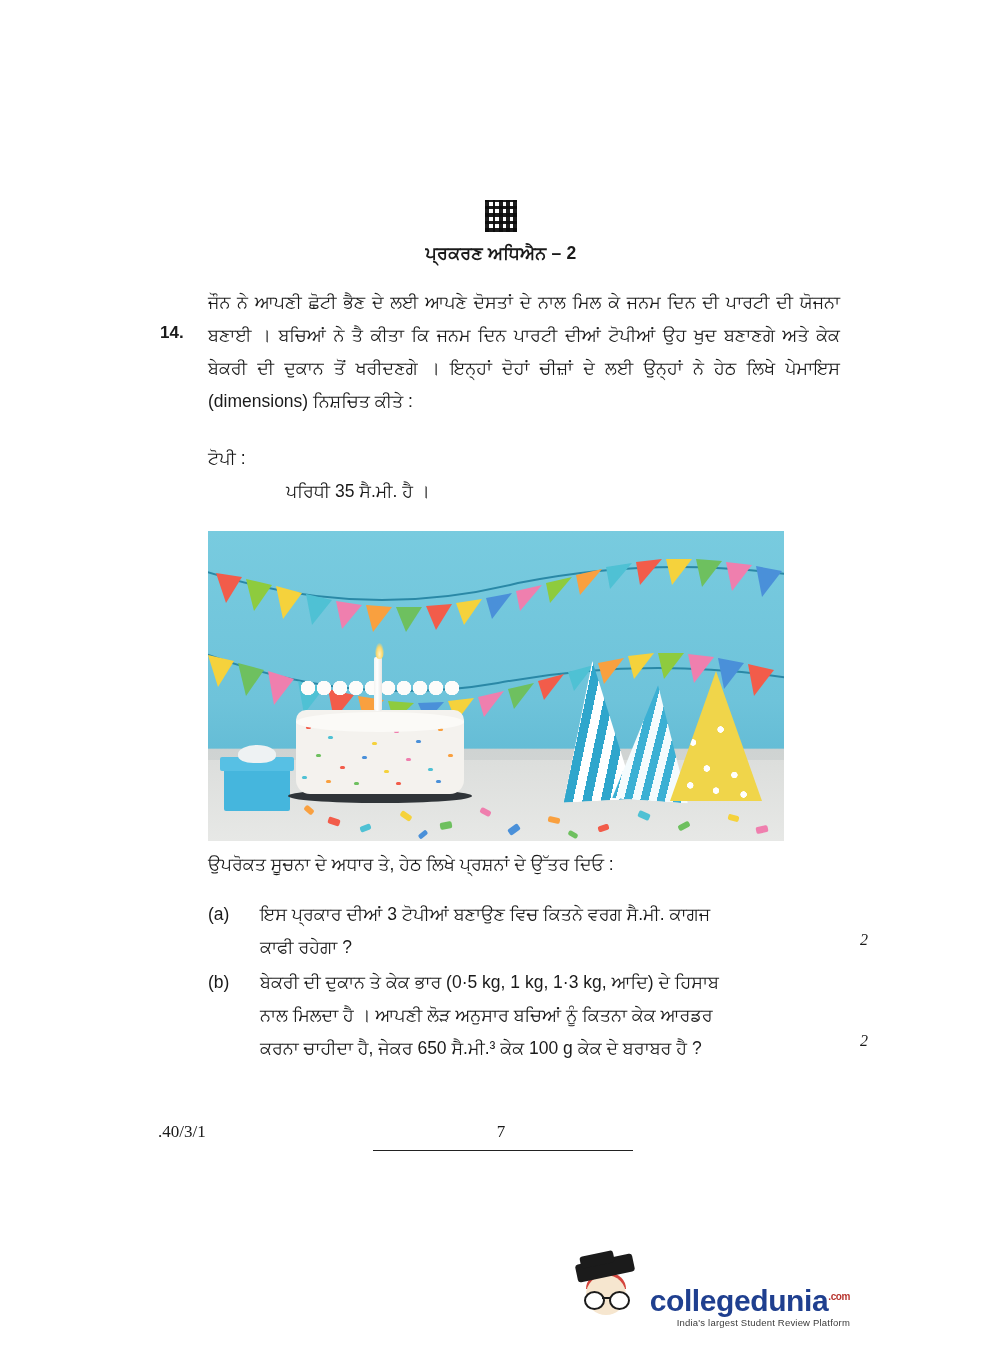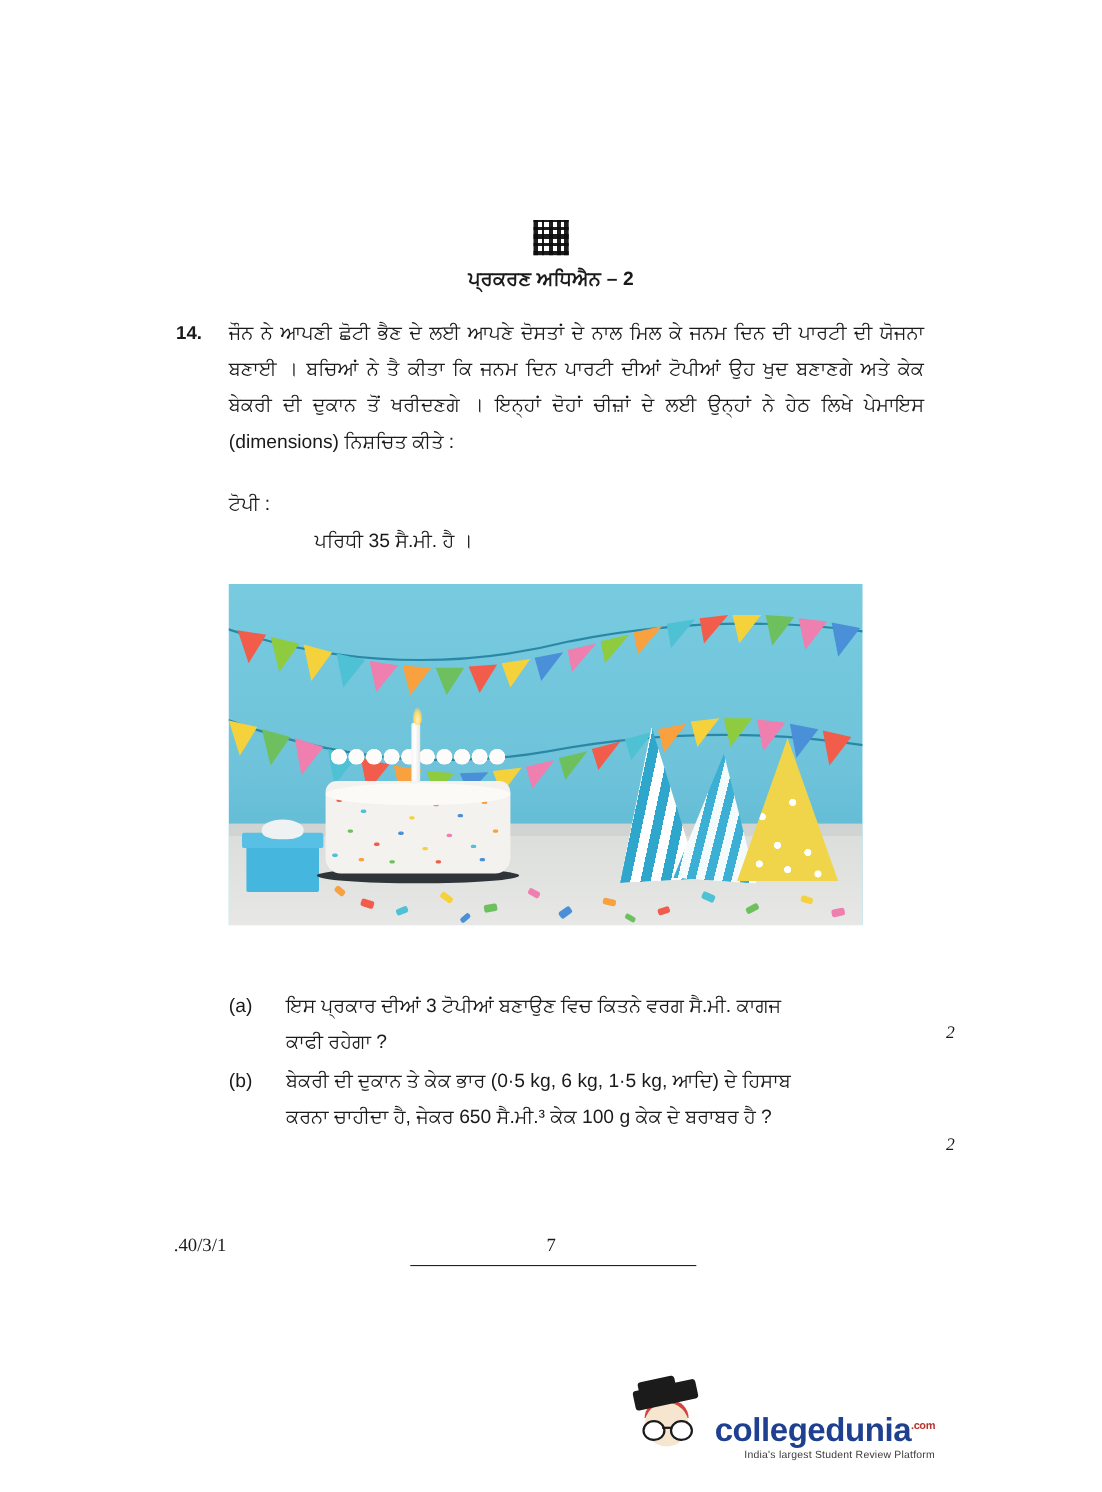--- a/index.html
+++ b/index.html
@@ -61,20 +61,21 @@
   .q-row {
     display: flex;
     align-items: flex-start;
   }
   .q-num {
     width: 48px;
     flex: 0 0 48px;
     font-weight: bold;
     font-size: 17px;
     line-height: 33px;
+    margin-top: 30px;
   }
   .q-body {
     flex: 1;
     font-size: 17.5px;
     line-height: 33px;
     text-align: justify;
   }
 
   .spec-line {
     display: flex;
@@ -547,37 +548,42 @@
       <span class="confetti" style="left:430px;bottom:22px;width:12px;height:7px;background:#4fc1d4;transform:rotate(24deg);"></span>
       <span class="confetti" style="left:470px;bottom:12px;width:12px;height:6px;background:#6ec05f;transform:rotate(-28deg);"></span>
       <span class="confetti" style="left:520px;bottom:20px;width:11px;height:6px;background:#f5d23c;transform:rotate(16deg);"></span>
       <span class="confetti" style="left:548px;bottom:8px;width:12px;height:7px;background:#ef7fae;transform:rotate(-12deg);"></span>
       <span class="confetti" style="left:96px;bottom:28px;width:10px;height:6px;background:#f9a03f;transform:rotate(40deg);"></span>
       <span class="confetti" style="left:210px;bottom:4px;width:10px;height:5px;background:#4a90d9;transform:rotate(-40deg);"></span>
       <span class="confetti" style="left:360px;bottom:4px;width:10px;height:5px;background:#6ec05f;transform:rotate(30deg);"></span>
     </div>
   </div>
 
+  <div class="lead-line">ਉਪਰੋਕਤ ਸੂਚਨਾ ਦੇ ਅਧਾਰ ਤੇ, ਹੇਠ ਲਿਖੇ ਪ੍ਰਸ਼ਨਾਂ ਦੇ ਉੱਤਰ ਦਿਓ :</div>
 
   <div class="sub-q" style="top:898px;">
     <div class="sub-row">
       <div class="sub-label">(a)</div>
       <div class="sub-text">ਇਸ ਪ੍ਰਕਾਰ ਦੀਆਂ 3 ਟੋਪੀਆਂ ਬਣਾਉਣ ਵਿਚ ਕਿਤਨੇ ਵਰਗ ਸੈ.ਮੀ. ਕਾਗਜ</div>
     </div>
     <div class="sub-row">
       <div class="sub-label"></div>
       <div class="sub-text">ਕਾਫੀ ਰਹੇਗਾ ?</div>
     </div>
     <div class="marks" style="top:33px;">2</div>
   </div>
 
   <div class="sub-q" style="top:966px;">
     <div class="sub-row">
       <div class="sub-label">(b)</div>
-      <div class="sub-text">ਬੇਕਰੀ ਦੀ ਦੁਕਾਨ ਤੇ ਕੇਕ ਭਾਰ (0·5 kg, 6 kg, 1·5 kg, ਆਦਿ) ਦੇ ਹਿਸਾਬ</div>
+      <div class="sub-text">ਬੇਕਰੀ ਦੀ ਦੁਕਾਨ ਤੇ ਕੇਕ ਭਾਰ (0·5 kg, 1 kg, 1·3 kg, ਆਦਿ) ਦੇ ਹਿਸਾਬ</div>
+    </div>
+    <div class="sub-row">
+      <div class="sub-label"></div>
+      <div class="sub-text">ਨਾਲ ਮਿਲਦਾ ਹੈ । ਆਪਣੀ ਲੋੜ ਅਨੁਸਾਰ ਬਚਿਆਂ ਨੂੰ ਕਿਤਨਾ ਕੇਕ ਆਰਡਰ</div>
     </div>
     <div class="sub-row">
       <div class="sub-label"></div>
       <div class="sub-text">ਕਰਨਾ ਚਾਹੀਦਾ ਹੈ, ਜੇਕਰ 650 ਸੈ.ਮੀ.³ ਕੇਕ 100 g ਕੇਕ ਦੇ ਬਰਾਬਰ ਹੈ ?</div>
     </div>
     <div class="marks" style="top:66px;">2</div>
   </div>
 
   <div class="footer">
     <div class="footer-code">.40/3/1</div>

